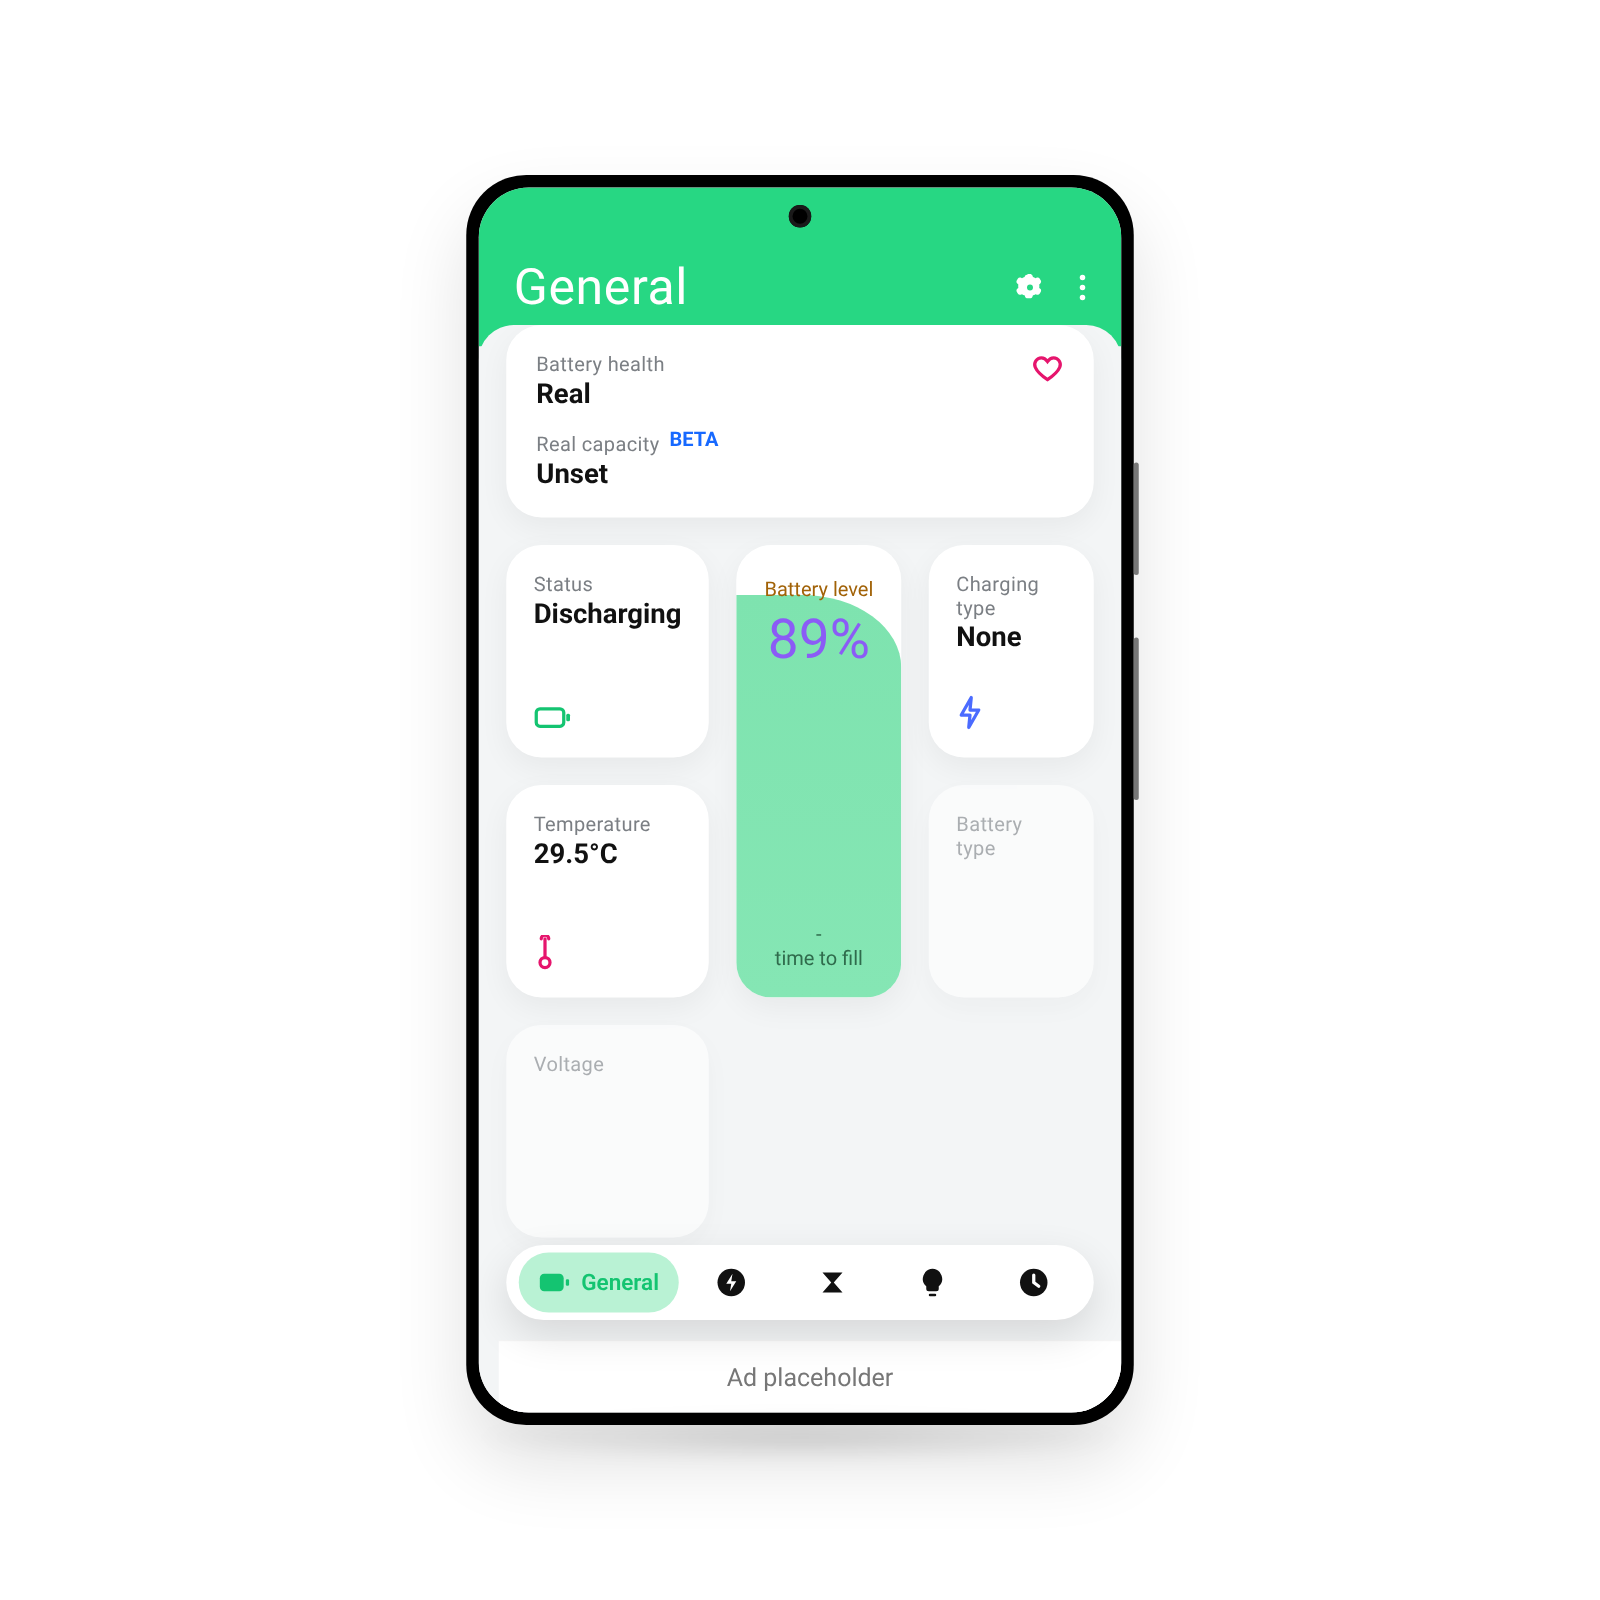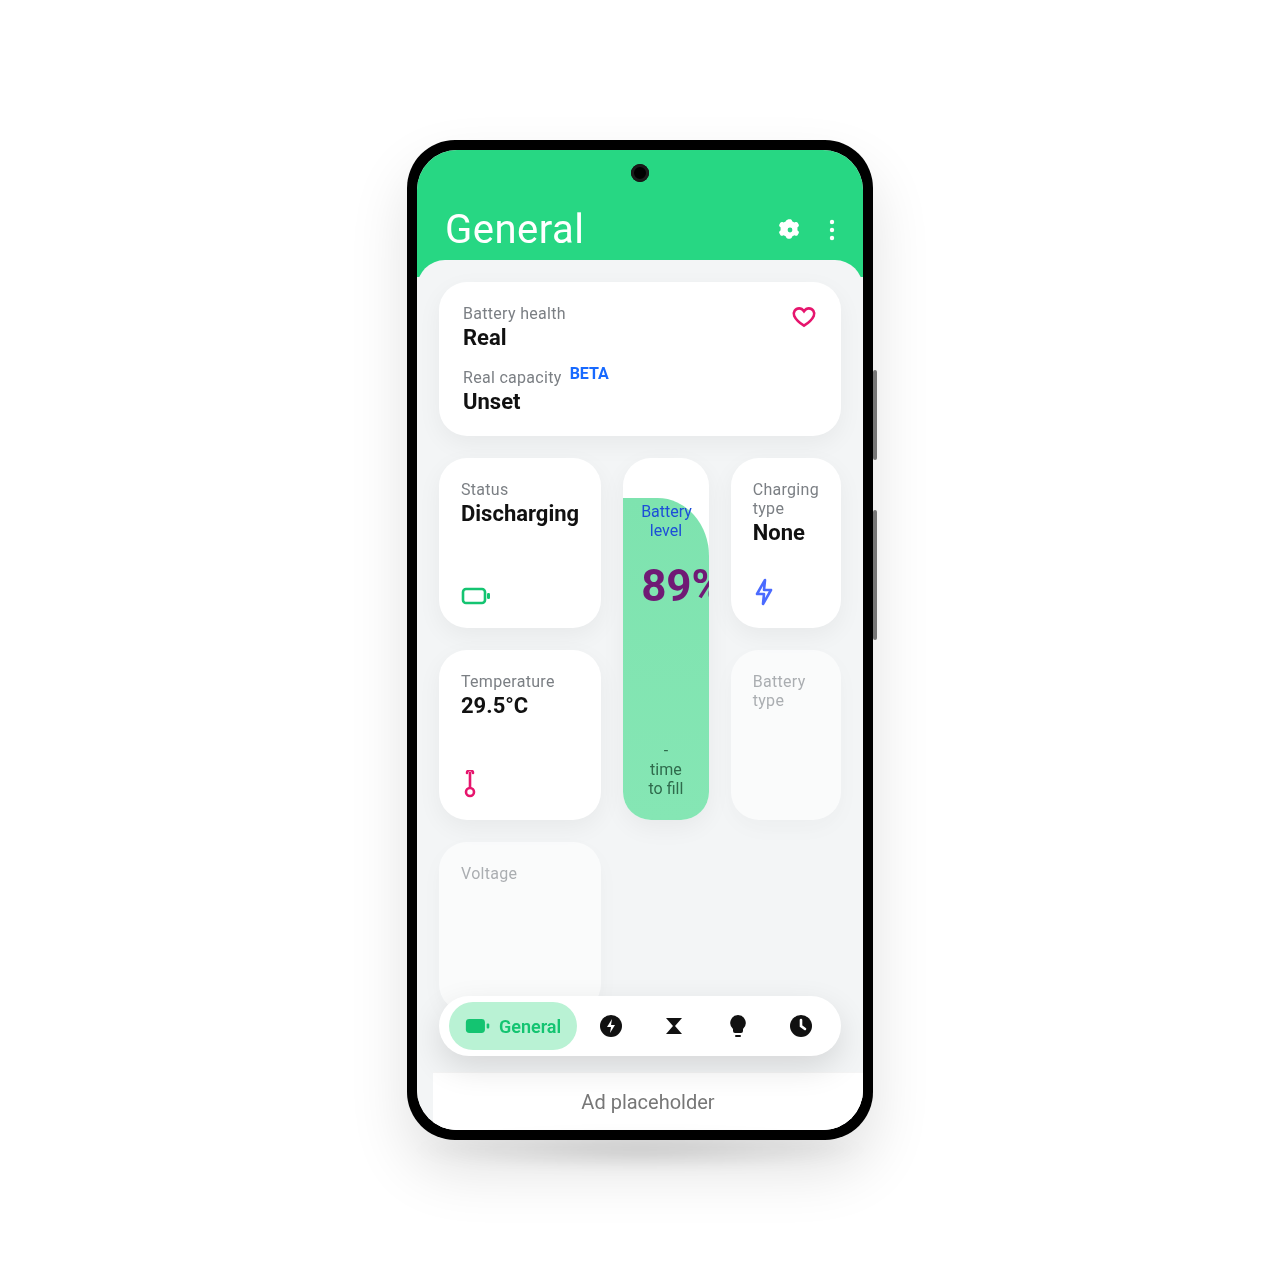--- a/index.html
+++ b/index.html
@@ -3,21 +3,21 @@
 <meta charset="utf-8">
 <style>
   * { box-sizing: border-box; margin: 0; padding: 0; }
   body {
     width: 1280px; height: 1280px;
     background: #ffffff;
     font-family: -apple-system, BlinkMacSystemFont, "Segoe UI", Roboto, sans-serif;
     display: flex; align-items: center; justify-content: center;
   }
   .phone {
-    width: 466px; height: 1000px;
+    width: 534px; height: 1000px;
     background: #000;
     border-radius: 48px;
     padding: 10px;
     position: relative;
     box-shadow: 0 30px 60px rgba(0,0,0,0.12);
   }
   .phone::after{
     content:""; position:absolute; left:0; right:0; bottom:-30px; height:40px;
     background: radial-gradient(ellipse at center, rgba(0,0,0,0.12), rgba(0,0,0,0) 70%);
     filter: blur(6px);
@@ -50,42 +50,41 @@
     position: absolute; top: 118px; bottom: 0; left: 0; right: 0;
     overflow: hidden;
     padding: 0 22px;
     background: linear-gradient(#f3f5f6,#f3f5f6);
     border-top-left-radius: 28px; border-top-right-radius: 28px;
     margin-top: -8px;
   }
   .card {
     background: #fff; border-radius: 28px; padding: 22px 24px;
     box-shadow: 0 8px 24px rgba(0,0,0,0.05);
-    margin-top: 22px;
   }
   .label { color: #7b7f84; font-size: 16px; letter-spacing: 0.3px; }
   .value { color: #111; font-size: 22px; font-weight: 700; margin-top: 2px; }
   .row1 { display:flex; justify-content: space-between; align-items:flex-start; }
   .beta { color:#1769ff; font-weight:700; font-size:16px; margin-left:4px; position:relative; top:-4px;}
   .grid2 { display:grid; grid-template-columns: 1fr 1fr 1fr; gap: 22px; margin-top:22px; }
   .mini { background:#fff; border-radius:28px; padding:22px; box-shadow:0 8px 24px rgba(0,0,0,0.05); min-height:170px; display:flex; flex-direction:column; justify-content:space-between;}
   .level-card {
     grid-row: span 2;
     background: #fff; border-radius:28px; padding: 26px 18px 22px; position:relative; overflow:hidden;
     box-shadow:0 8px 24px rgba(0,0,0,0.05);
     display:flex; flex-direction:column; align-items:center;
   }
   .level-fill {
     position:absolute; left:0; right:0; bottom:0; height:89%;
     background: linear-gradient(180deg,#7ee3af 0%, #85e6b4 100%);
     border-top-right-radius: 60% 18%;
   }
   .level-inner{ position:relative; z-index:2; text-align:center; width:100%; height:100%; display:flex; flex-direction:column; justify-content:space-between;}
-  .level-label{ color:#1d4ed8; font-size:16px;margin-top:18px; }
-  .level-val{ font-size:44px; font-weight:700; color:#701a75; margin-top:20px;}
+  .level-label{ color:#a16207; font-size:16px; }
+  .level-val{ font-size:44px; font-weight:400; color:#8b5cf6; margin-top:4px;}
   .level-foot{ color:#2f6b4c; font-size:16px; }
   .ad {
     position:absolute; bottom:0; left:16px; right:0; height:58px; background:#fff;
     display:flex; align-items:center; justify-content:center; color:#777; font-size:20px;
     border-top:1px solid rgba(0,0,0,0.04);
   }
   .bottom-nav{
     position:absolute; bottom:74px; left:22px; right:22px; height:60px; background:#fff;
     border-radius:32px; box-shadow:0 12px 32px rgba(0,0,0,0.12);
     display:flex; align-items:center; padding:6px 10px; gap:4px; z-index:40;

